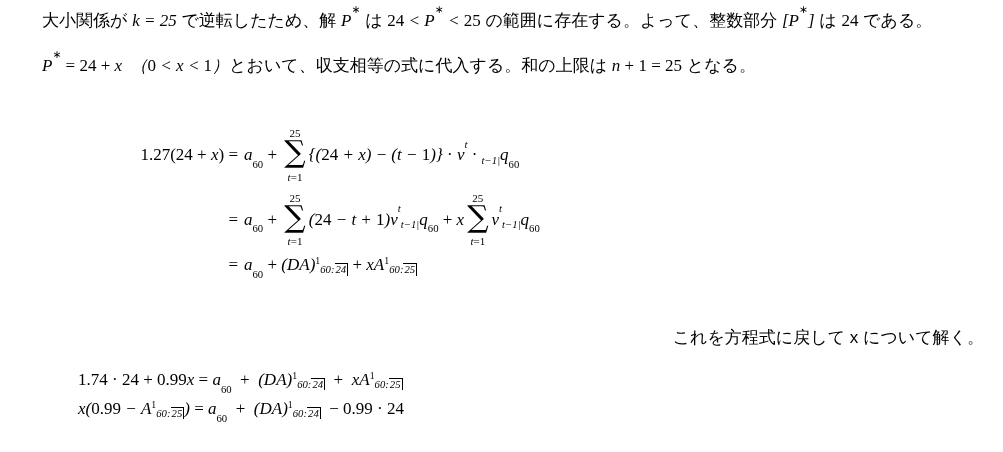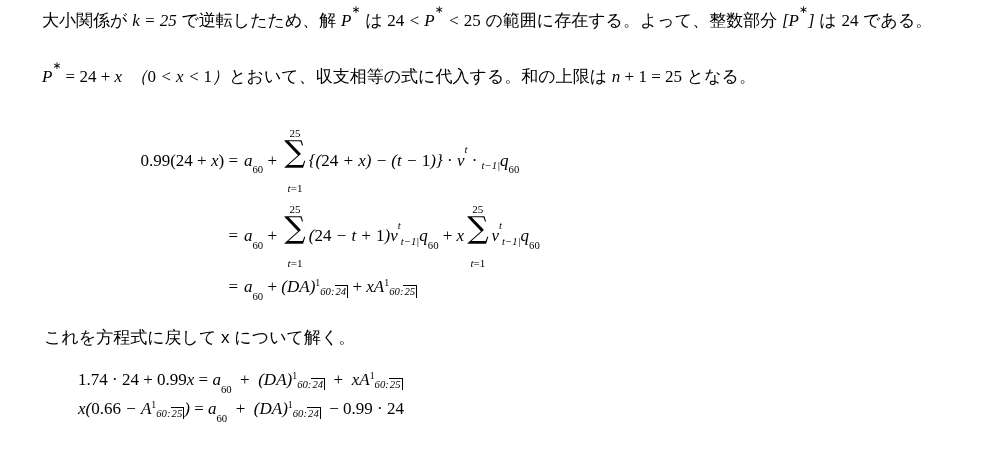--- a/index.html
+++ b/index.html
@@ -37,22 +37,22 @@
 
   
   .para {
     margin: 0;
     line-height: 1.55;
     font-size: 17px;
   }
   .indent { text-indent: 2em; }
 
   .p1 { position: absolute; left: 8px; top: 8px; width: 987px; }
-  .p2 { position: absolute; left: 8px; top: 64px; width: 987px; }
-  .p3 { position: absolute; left: 44px; top: 325px; width: 940px; }
+  .p2 { position: absolute; left: 8px; top: 53px; width: 987px; }
+  .p3 { position: absolute; left: 44px; top: 325px; width: 940px; text-align: right; }
 
   
   .eqblock1 {
     position: absolute;
     left: 70px;
     top: 128px;
   }
   .eqrow {
     display: flex;
     align-items: center;
@@ -75,21 +75,21 @@
     justify-content: center;
     vertical-align: middle;
     margin: 0 3px;
     line-height: 1;
   }
   .bigop .lim {
     font-size: 11px;
     font-family: "Liberation Serif", serif;
   }
   .bigop .lim.top { margin-bottom: 1px; }
-  .bigop .lim.bot { margin-top: 18px; }
+  .bigop .lim.bot { margin-top: 7px; }
   .bigop .sym {
     font-size: 30px;
     line-height: 0.82;
     font-family: "DejaVu Serif", serif;
   }
 
   
   .angle {
     display: inline-block;
     border-top: 1px solid #000;
@@ -138,21 +138,21 @@
     <span class="jp">大小関係が </span><span class="mi">k = 25</span><span class="jp"> で逆転したため、解 </span><span class="mi"><span class="mi">P</span><sup class="mn">∗</sup></span><span class="jp"> は </span><span class="mi"><span class="mn">24</span> &lt; <span class="mi">P</span><sup class="mn">∗</sup> &lt; <span class="mn">25</span></span><span class="jp"> の範囲に存在する。よって、整数部分 </span><span class="mi">[<span class="mi">P</span><sup class="mn">∗</sup>]</span><span class="jp"> は </span><span class="mn">24</span><span class="jp"> である。</span>
   </p>
 
   <p class="para p2 indent">
     <span class="mi"><span class="mi">P</span><sup class="mn">∗</sup> <span class="mn">= 24 +</span> <span class="mi">x</span></span>&nbsp;&nbsp;<span class="mi">（<span class="mn">0</span> &lt; <span class="mi">x</span> &lt; <span class="mn">1</span>）</span><span class="jp">とおいて、収支相等の式に代入する。和の上限は </span><span class="mi"><span class="mi">n</span> <span class="mn">+ 1 = 25</span></span><span class="jp"> となる。</span>
   </p>
 
   <div class="eqblock1">
 
     <div class="eqrow r1">
-      <span class="lhs mi"><span class="mn">0.99(</span><span class="mn">24</span> <span class="mn">+</span> <span class="mi">x</span><span class="mn">)</span> <span class="mn">=</span></span>
+      <span class="lhs mi"><span class="mn">1.27(</span><span class="mn">24</span> <span class="mn">+</span> <span class="mi">x</span><span class="mn">)</span> <span class="mn">=</span></span>
       <span class="mi"><span class="mi">a</span><sub class="mn">60</sub></span>
       <span class="mo">&nbsp;+&nbsp;</span>
       <span class="bigop">
         <span class="lim top">25</span>
         <span class="sym">∑</span>
         <span class="lim bot mi"><span class="mi">t</span><span class="mn">=1</span></span>
       </span>
       <span class="mi">{(<span class="mn">24</span> + <span class="mi">x</span>) − (<span class="mi">t</span> − <span class="mn">1</span>)}</span>
       <span class="mo">&nbsp;·&nbsp;</span>
       <span class="mi"><span class="mi">v</span><sup class="mi">t</sup></span>
@@ -198,21 +198,21 @@
   <div class="eqblock2">
     <div class="eqline">
       <span class="mi"><span class="mn">1.74 · 24 + 0.99</span><span class="mi">x</span> <span class="mn">=</span></span>
       <span class="mi"><span class="mi">a</span><sub class="mn">60</sub></span>
       <span class="mo">&nbsp;+&nbsp;</span>
       <span class="mi">(<span class="mi">DA</span>)<span class="supsym mn">1</span><span class="subsym mn">60:<span class="angle">24</span></span></span>
       <span class="mo">&nbsp;+&nbsp;</span>
       <span class="mi"><span class="mi">x</span><span class="mi">A</span><span class="supsym mn">1</span><span class="subsym mn">60:<span class="angle">25</span></span></span>
     </div>
     <div class="eqline">
-      <span class="mi"><span class="mi">x</span>(<span class="mn">0.66</span> −&nbsp;</span><span class="mi"><span class="mi">A</span><span class="supsym mn">1</span><span class="subsym mn">60:<span class="angle">25</span></span></span><span class="mi">) <span class="mn">=</span></span>
+      <span class="mi"><span class="mi">x</span>(<span class="mn">0.99</span> −&nbsp;</span><span class="mi"><span class="mi">A</span><span class="supsym mn">1</span><span class="subsym mn">60:<span class="angle">25</span></span></span><span class="mi">) <span class="mn">=</span></span>
       <span class="mi"><span class="mi">a</span><sub class="mn">60</sub></span>
       <span class="mo">&nbsp;+&nbsp;</span>
       <span class="mi">(<span class="mi">DA</span>)<span class="supsym mn">1</span><span class="subsym mn">60:<span class="angle">24</span></span></span>
       <span class="mn">&nbsp;− 0.99 · 24</span>
     </div>
   </div>
 
 </div>
 
 </body></html>

